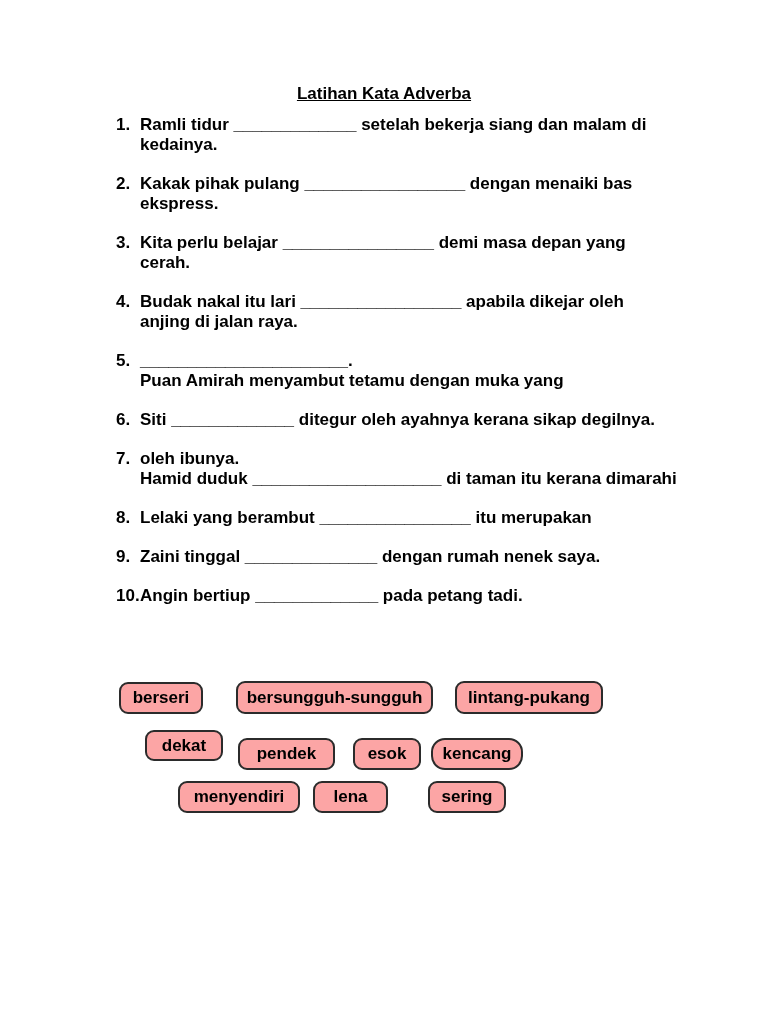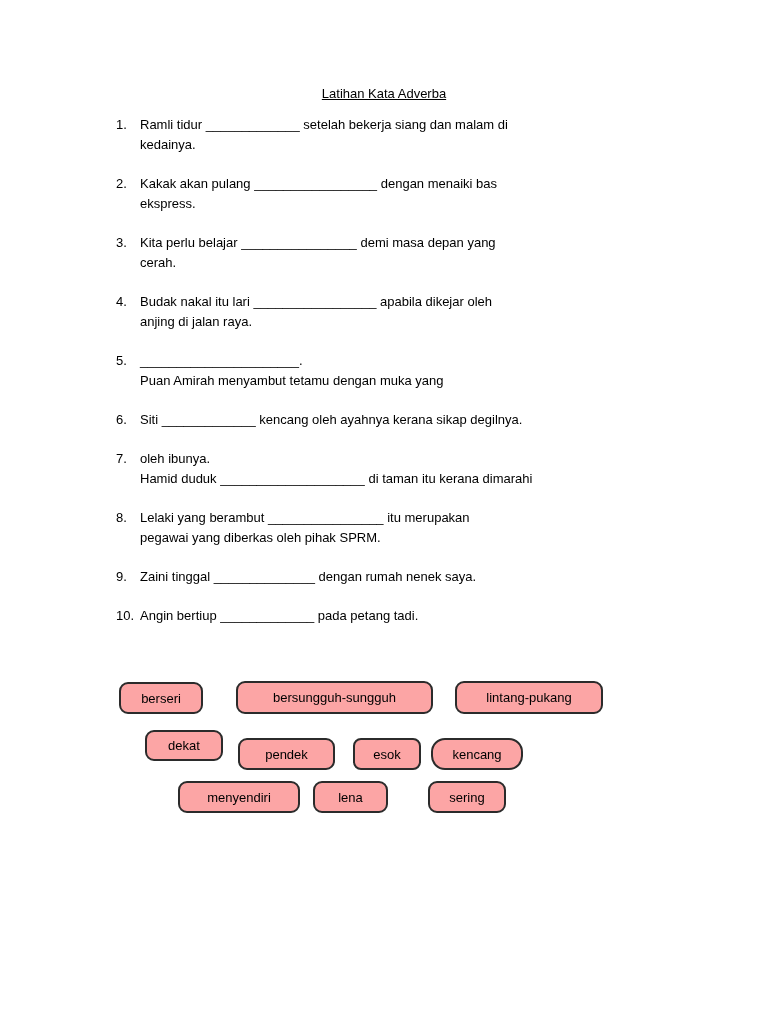--- a/index.html
+++ b/index.html
@@ -7,22 +7,22 @@
     padding: 0;
     background: #ffffff;
   }
   .page {
     position: relative;
     width: 768px;
     height: 1024px;
     background: #ffffff;
     overflow: hidden;
     font-family: "Liberation Sans", sans-serif;
-    font-weight: normal;
-    font-size: 13px;
+    font-weight: bold;
+    font-size: 17px;
     color: #000000;
   }
   .title {
     margin-top: 84px;
     line-height: 20px;
     text-align: center;
     text-decoration: underline;
   }
   .questions {
     margin-left: 116px;
@@ -62,21 +62,21 @@
     display: flex;
     align-items: center;
     justify-content: center;
     white-space: nowrap;
   }
   .wb1  { left: 119px; top: 682px; width: 84px;  height: 32px; }
   .wb2  { left: 236px; top: 681px; width: 197px; height: 33px; }
   .wb3  { left: 455px; top: 681px; width: 148px; height: 33px; }
   .wb4  { left: 145px; top: 730px; width: 78px;  height: 31px; }
   .wb5  { left: 238px; top: 738px; width: 97px;  height: 32px; }
-  .wb6  { left: 353px; top: 738px; width: 68px;  height: 32px; border-radius: 8px; }
+  .wb6  { left: 353px; top: 738px; width: 68px;  height: 32px; }
   .wb7  { left: 431px; top: 738px; width: 92px;  height: 32px; border-radius: 14px; }
   .wb8  { left: 178px; top: 781px; width: 122px; height: 32px; }
   .wb9  { left: 313px; top: 781px; width: 75px;  height: 32px; }
   .wb10 { left: 408px; top: 781px; width: 78px;  height: 32px; margin-left: 20px; }
 </style>
 </head>
 <body>
 
 <div class="page">
 
@@ -88,21 +88,21 @@
       <span class="num">1.</span>
       <div class="qlines">
         <div class="qline">Ramli tidur _____________ setelah bekerja siang dan malam di</div>
         <div class="qline">kedainya.</div>
       </div>
     </div>
 
     <div class="q">
       <span class="num">2.</span>
       <div class="qlines">
-        <div class="qline">Kakak akan pulang _________________ dengan menaiki bas</div>
+        <div class="qline">Kakak pihak pulang _________________ dengan menaiki bas</div>
         <div class="qline">ekspress.</div>
       </div>
     </div>
 
     <div class="q">
       <span class="num">3.</span>
       <div class="qlines">
         <div class="qline">Kita perlu belajar ________________ demi masa depan yang</div>
         <div class="qline">cerah.</div>
       </div>
@@ -120,37 +120,36 @@
       <span class="num">5.</span>
       <div class="qlines">
         <div class="qline">______________________.</div>
         <div class="qline">Puan Amirah menyambut tetamu dengan muka yang</div>
       </div>
     </div>
 
     <div class="q">
       <span class="num">6.</span>
       <div class="qlines">
-        <div class="qline">Siti _____________ kencang oleh ayahnya kerana sikap degilnya.</div>
+        <div class="qline">Siti _____________ ditegur oleh ayahnya kerana sikap degilnya.</div>
       </div>
     </div>
 
     <div class="q">
       <span class="num">7.</span>
       <div class="qlines">
         <div class="qline">oleh ibunya.</div>
         <div class="qline">Hamid duduk ____________________ di taman itu kerana dimarahi</div>
       </div>
     </div>
 
     <div class="q">
       <span class="num">8.</span>
       <div class="qlines">
         <div class="qline">Lelaki yang berambut ________________ itu merupakan</div>
-        <div class="qline">pegawai yang diberkas oleh pihak SPRM.</div>
       </div>
     </div>
 
     <div class="q">
       <span class="num">9.</span>
       <div class="qlines">
         <div class="qline">Zaini tinggal ______________ dengan rumah nenek saya.</div>
       </div>
     </div>
 

